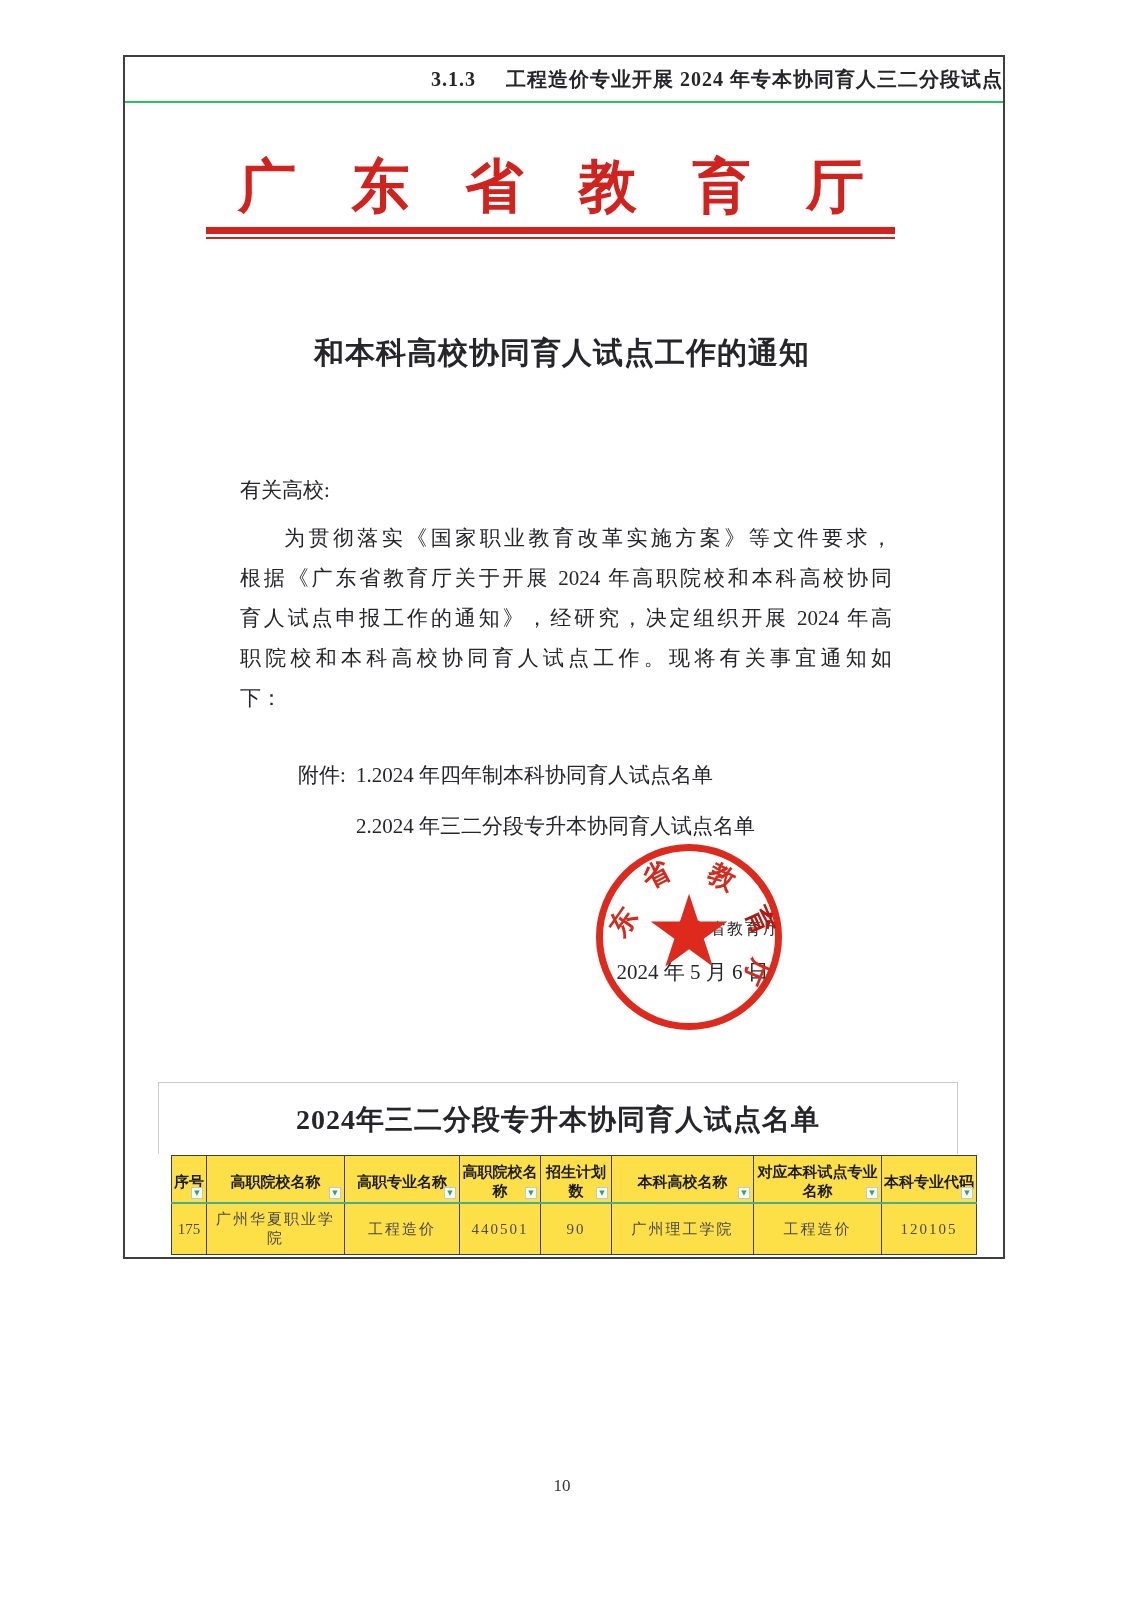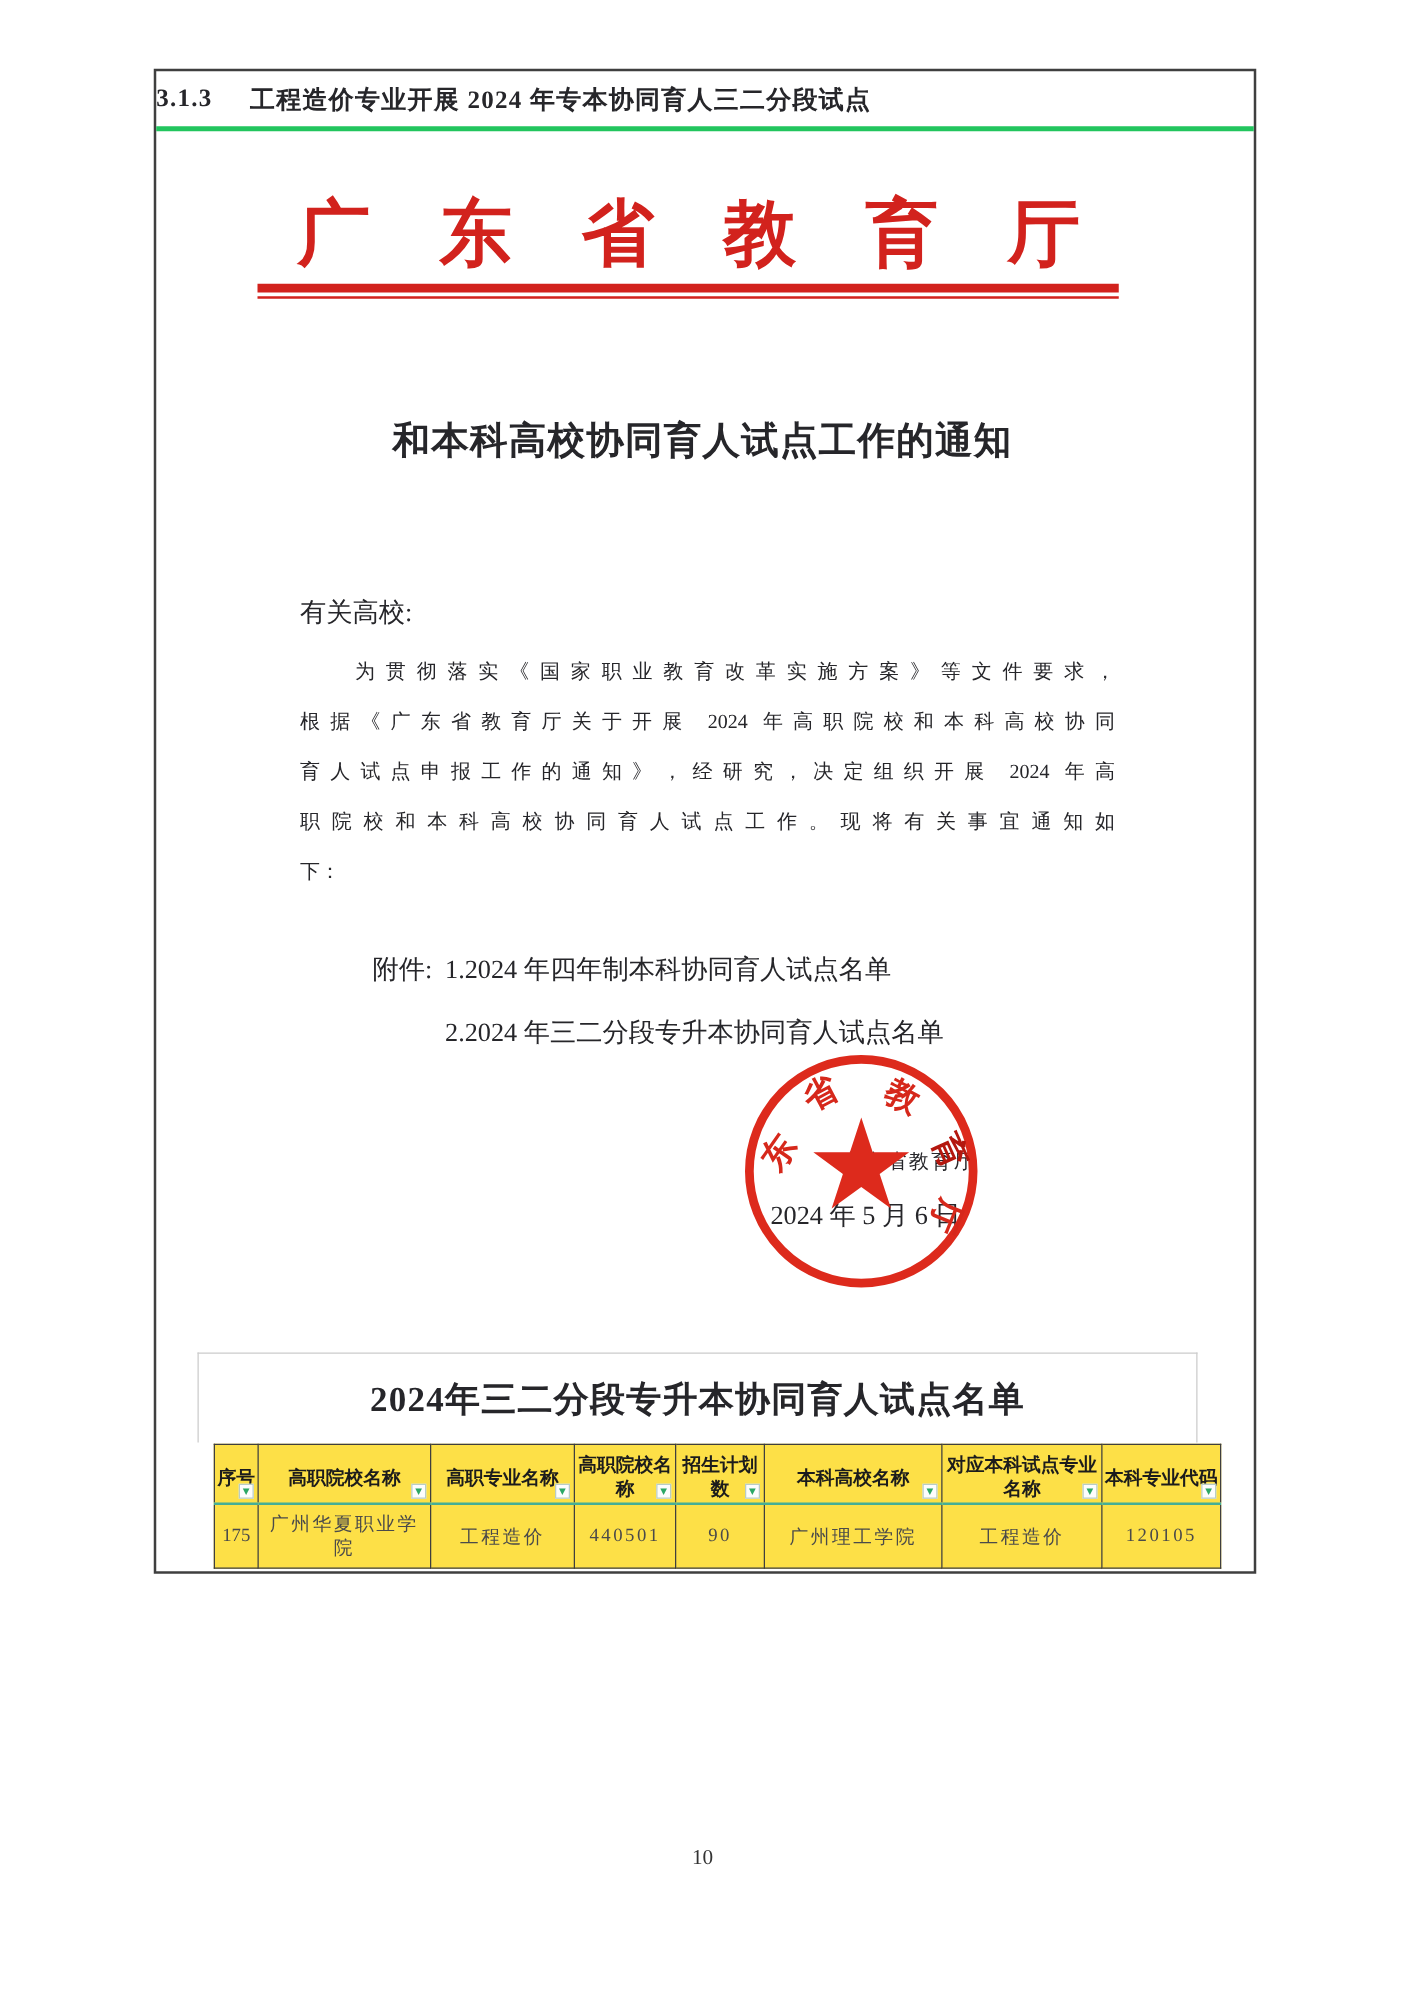--- a/index.html
+++ b/index.html
@@ -9,22 +9,22 @@
     overflow:hidden;
   }
   .abs{position:absolute;}
 
   
   .outer-box{
     left:123px;top:55px;width:878px;height:1200px;
     border:2px solid #3f3f3f;background:transparent;
   }
   .header-strip{
-    height:44px;border-bottom:4px solid #22c55e;
-    display:flex;align-items:center;justify-content:flex-start;gap:30px;
+    height:44px;border-bottom:2px solid #22c55e;
+    display:flex;align-items:center;justify-content:flex-end;gap:30px;
     font-size:20px;font-weight:bold;letter-spacing:1px;
   }
 
   
   .letterhead{
     left:206px;top:148px;width:690px;height:70px;
     display:flex;justify-content:space-between;box-sizing:border-box;
     padding:0 32px;color:#d2221d;font-size:58px;font-weight:bold;
     font-family:"Liberation Serif","DejaVu Serif",serif;
   }
@@ -33,21 +33,21 @@
     border-top:7px solid #d2221d;border-bottom:2px solid #d2221d;
   }
 
   
   .doc-title{
     left:123px;top:326px;width:878px;text-align:center;
     font-size:30px;font-weight:bold;line-height:54px;letter-spacing:1px;
   }
 
   .salutation{left:240px;top:476px;font-size:21px;}
-  .body-paragraph{left:240px;top:518px;width:652px;font-size:16px;line-height:40px;}
+  .body-paragraph{left:240px;top:518px;width:652px;font-size:21px;line-height:40px;}
   .body-paragraph .body-line{text-align:justify;text-align-last:justify;}
   .body-paragraph .body-line:first-child{text-indent:44px;}
   .body-paragraph .body-line:last-child{text-align:left;text-align-last:left;}
 
   .attach-label{left:298px;top:761px;font-size:21px;}
   .attachment-list{left:356px;top:761px;font-size:21px;}
   .attachment-list .attach-item{line-height:28px;margin-bottom:23px;}
 
   
   .signer{left:620px;top:919px;width:160px;text-align:center;font-size:16px;letter-spacing:2px;margin-left:27px;}

